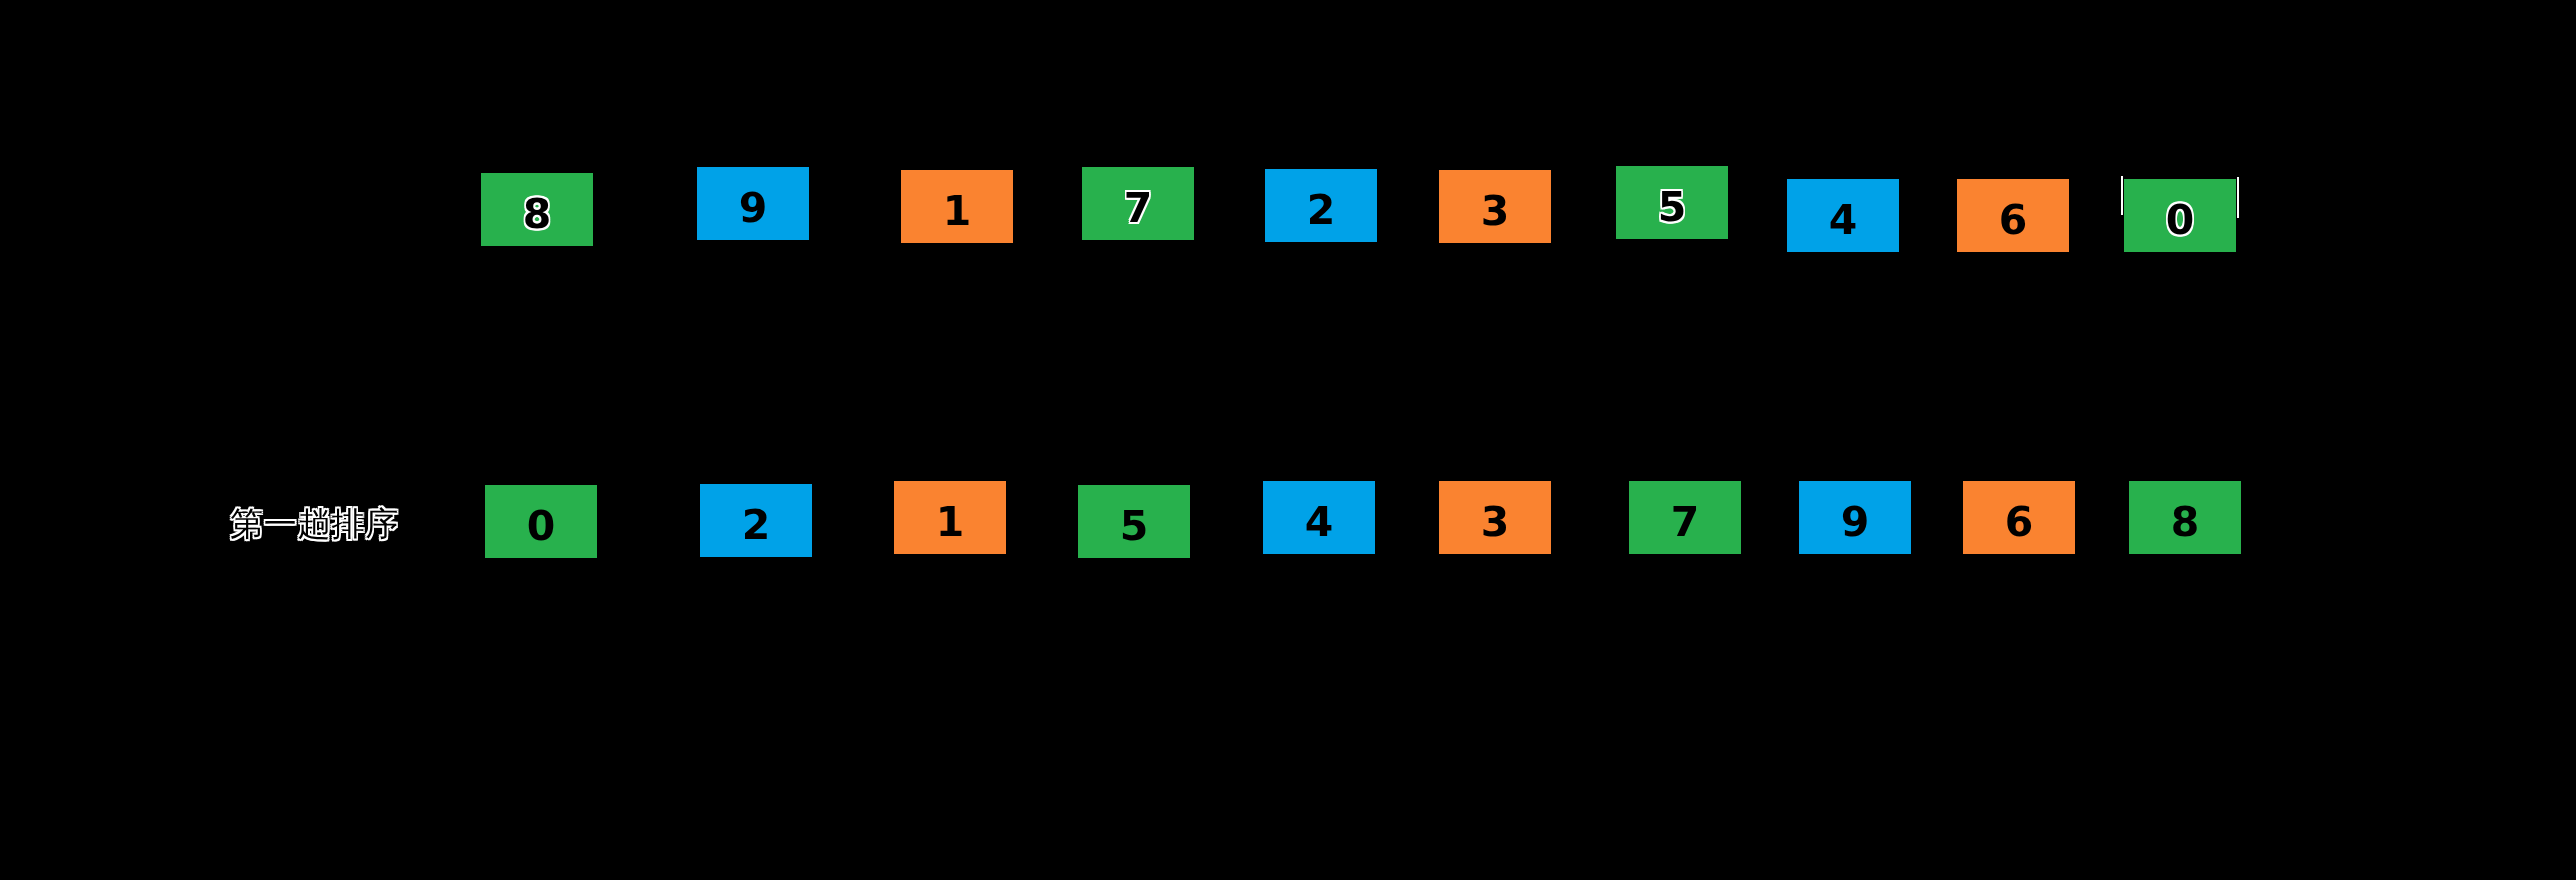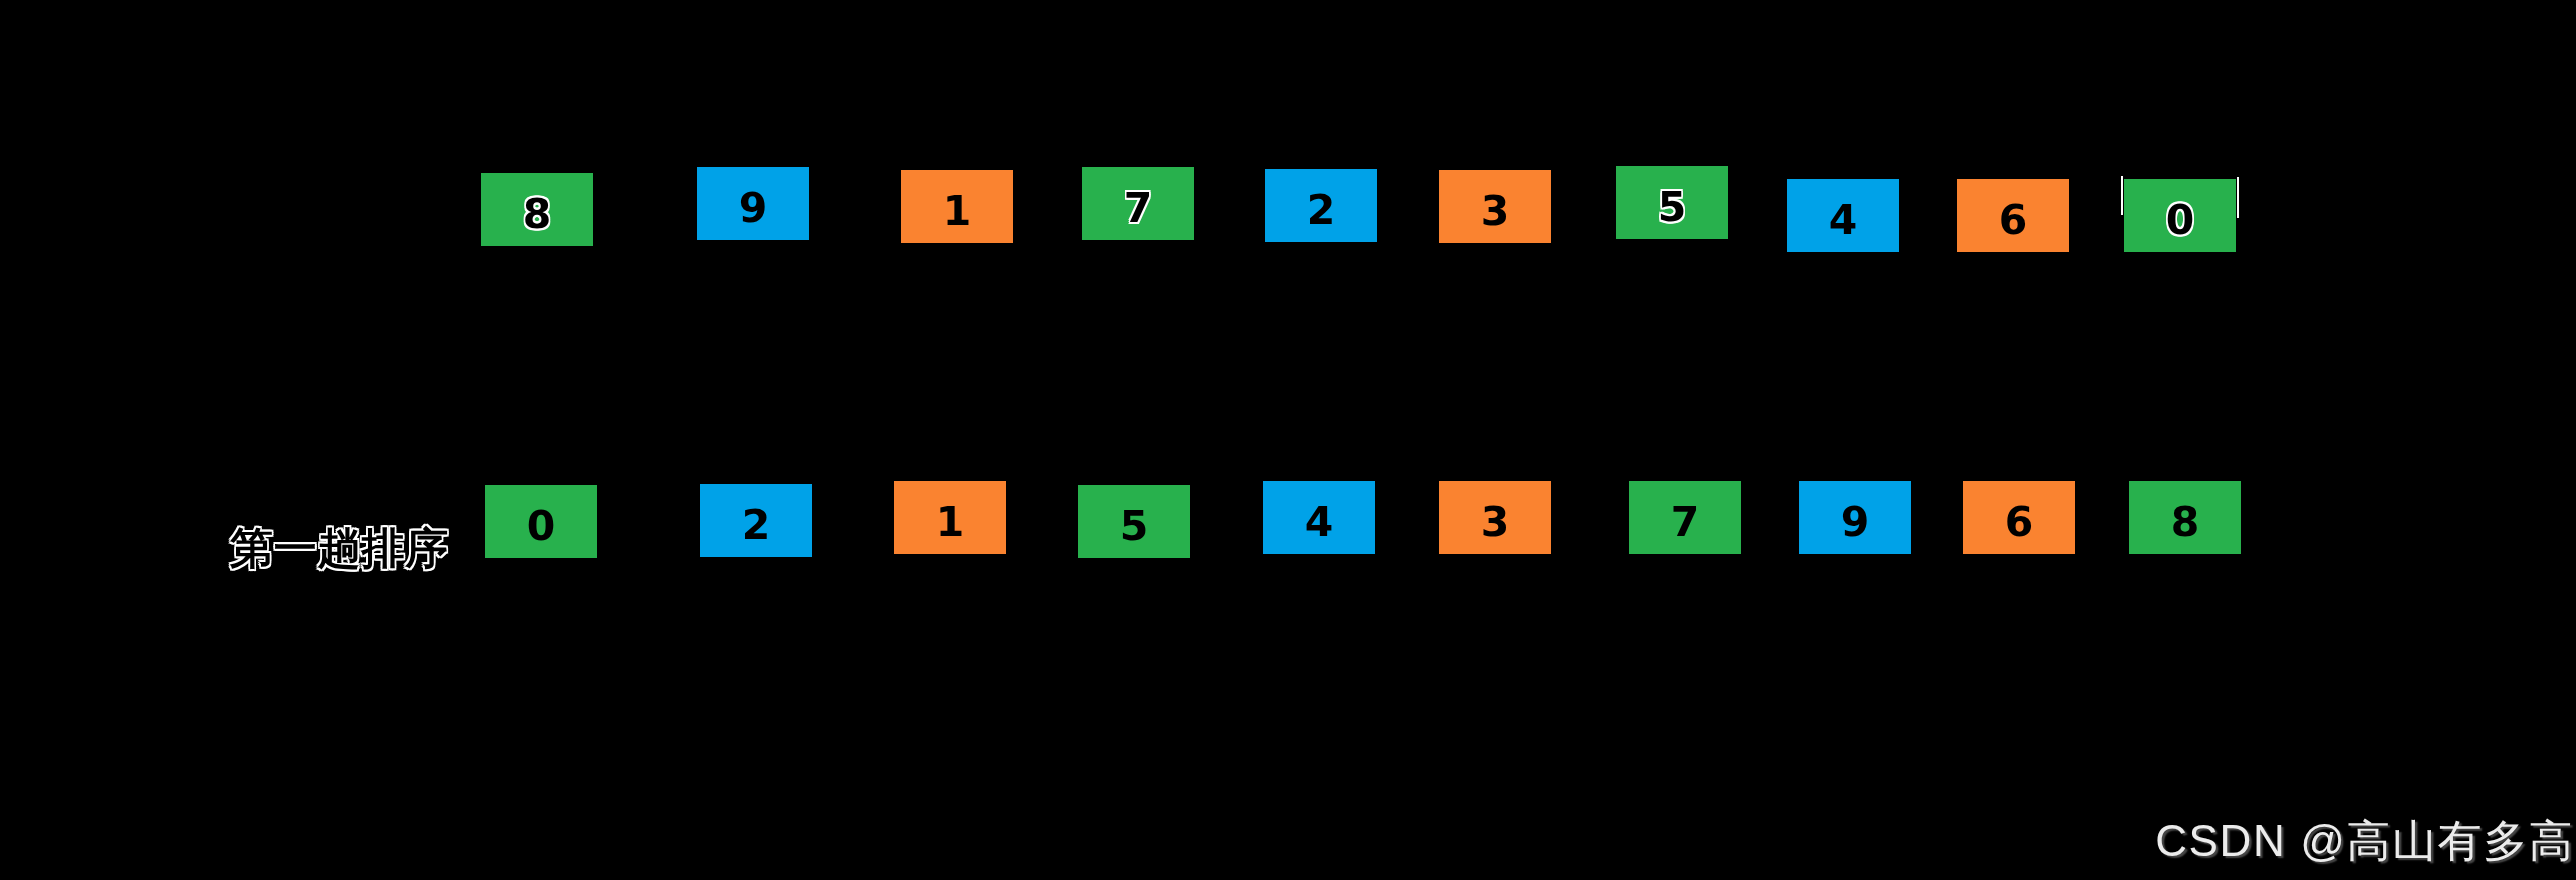--- a/index.html
+++ b/index.html
@@ -51,22 +51,22 @@
   .r2 .box:nth-child(5)  { left: 1263px; top: 481px; }
   .r2 .box:nth-child(6)  { left: 1439px; top: 481px; }
   .r2 .box:nth-child(7)  { left: 1629px; top: 481px; }
   .r2 .box:nth-child(8)  { left: 1799px; top: 481px; }
   .r2 .box:nth-child(9)  { left: 1963px; top: 481px; }
   .r2 .box:nth-child(10) { left: 2129px; top: 481px; }
 
   
   .row-label {
     position: absolute;
-    left: 230px; top: 520px;
-    font-size: 43px; font-weight: bold;
+    left: 230px; top: 502px;
+    font-size: 33px; font-weight: normal;
     color: #000;
     letter-spacing: 0.8px;
     text-shadow: -1.6px -1.6px 0 #fff, 1.6px -1.6px 0 #fff, -1.6px 1.6px 0 #fff, 1.6px 1.6px 0 #fff,
                  -1.6px 0 0 #fff, 1.6px 0 0 #fff, 0 -1.6px 0 #fff, 0 1.6px 0 #fff;
     white-space: nowrap;
   }
 
   
   .cursor-mark { position: absolute; width: 2.4px; background: #ffffff; }
   .cursor-mark:nth-of-type(1) { left: 595px;  top: 170px; height: 58px; }
@@ -159,16 +159,15 @@
   </div>
 
   <div class="row-label">第一趟排序</div>
 
   <div class="cursor-mark"></div>
   <div class="cursor-mark"></div>
   <div class="cursor-mark"></div>
   <div class="cursor-mark"></div>
   <div class="cursor-mark"></div>
 
-  <div class="watermark">CSDN @高山有多高</div>
 
 </div>
 
 
 </body></html>

